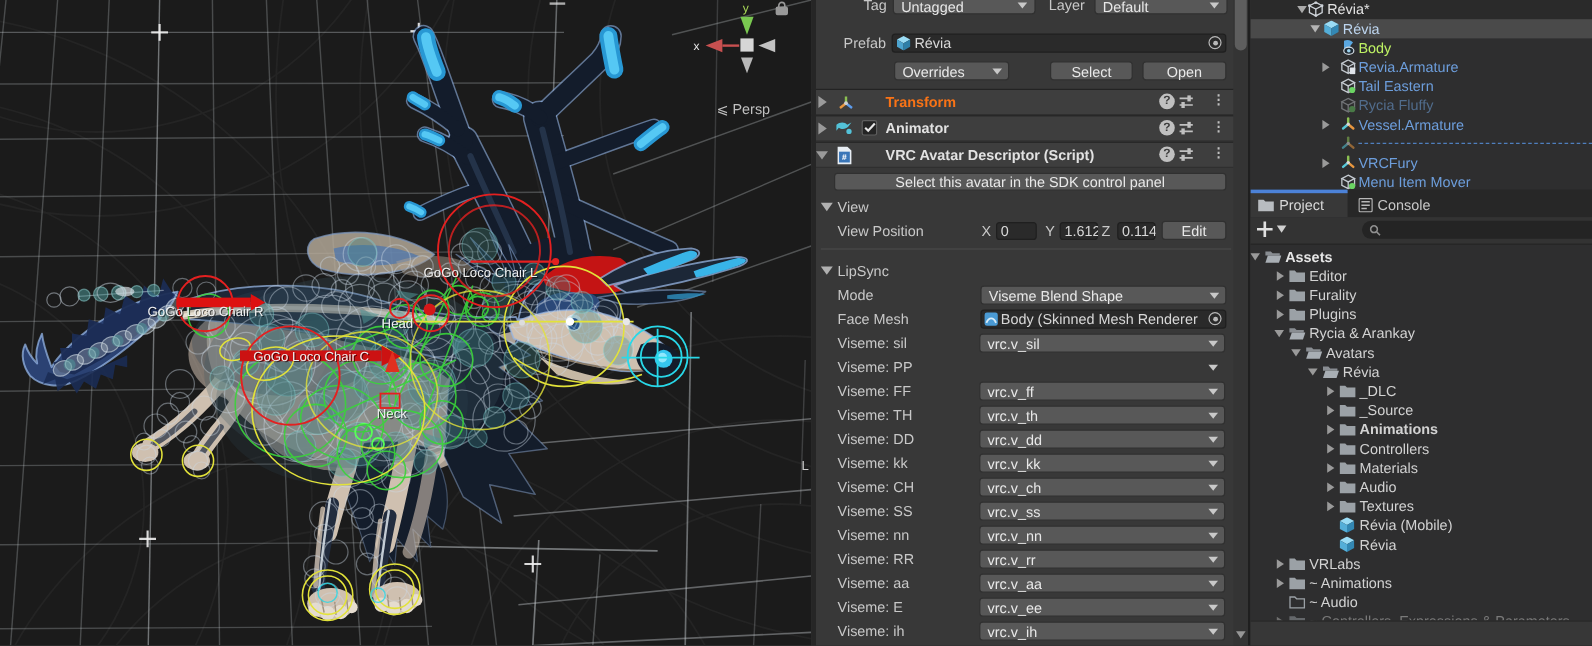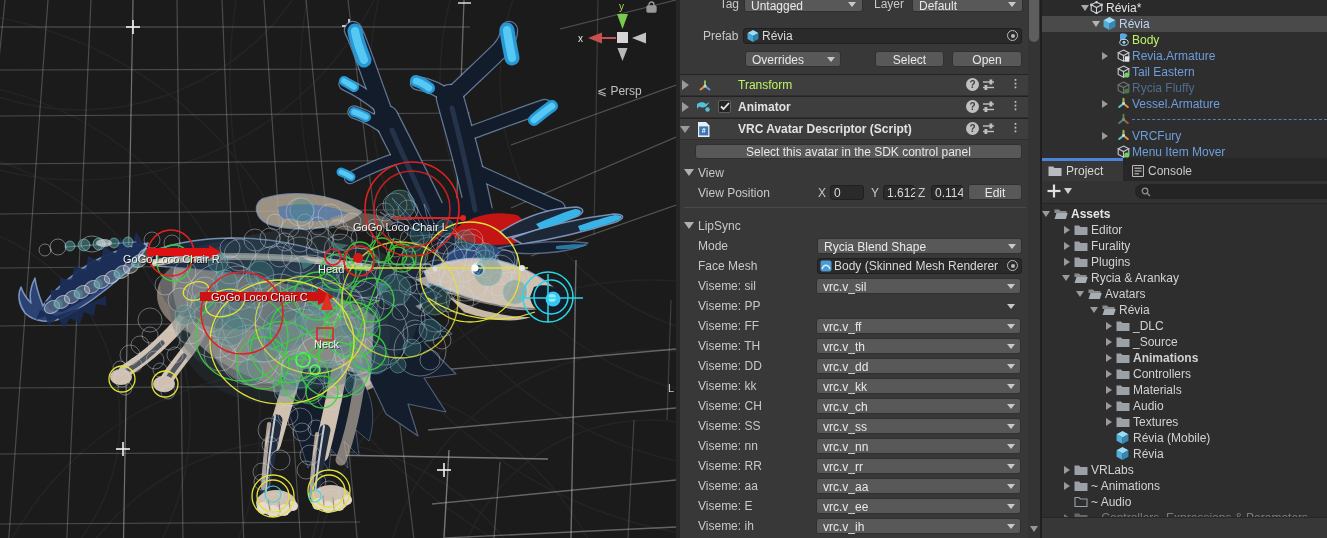--- a/index.html
+++ b/index.html
@@ -552,21 +552,21 @@
 <div style="position:absolute;left:0;top:74px;width:352px;height:22px;background:#3e3e3e;border-top:1px solid #232323;border-bottom:1px solid #2f2f2f;box-sizing:border-box"></div>
       <div style="position:absolute;left:6px;top:80px;width:0;height:0;border-top:5px solid transparent;border-bottom:5px solid transparent;border-left:7px solid #9a9a9a"></div>
       <svg style="position:absolute;left:22px;top:79px" width="14" height="14" viewBox="0 0 14 14">
         <g stroke-width="2" fill="none">
           <path d="M7 7 L7 1.5" stroke="#8cc152"></path>
           <path d="M7 7 L2 11" stroke="#e9973f"></path>
           <path d="M7 7 L12 11" stroke="#5d9cec"></path>
         </g>
         <circle cx="7" cy="7" r="1.6" fill="#cfcfcf"></circle>
       </svg>
-      <div style="position:absolute;left:62px;top:78px;font-size:12px;font-weight:normal;color:#bef264">Transform</div>
+      <div style="position:absolute;left:62px;top:78px;font-size:12px;font-weight:bold;color:#f97316">Transform</div>
       <div style="position:absolute;left:290px;top:78px;width:13px;height:13px;border-radius:50%;background:#c0c0c0;color:#3e3e3e;font-size:10px;font-weight:bold;text-align:center;line-height:13px">?</div>
       <svg style="position:absolute;left:306px;top:79px" width="13" height="12" viewBox="0 0 13 12">
         <g stroke="#c0c0c0" stroke-width="1.4">
           <line x1="1" y1="3" x2="12" y2="3"></line>
           <line x1="1" y1="8.5" x2="12" y2="8.5"></line>
         </g>
         <rect x="7.5" y="0.5" width="2.8" height="5" fill="#c0c0c0"></rect>
         <rect x="2.5" y="6" width="2.8" height="5" fill="#c0c0c0"></rect>
       </svg>
       <div style="position:absolute;left:334px;top:77px;color:#c0c0c0;font-size:11px;letter-spacing:0;font-weight:bold">⋮</div>
@@ -620,21 +620,21 @@
 <div class="fld" style="left:207px;top:185px;width:32px;height:15px"></div>
 <div class="ftxt" style="left:211px;top:187px;width:28px;overflow:hidden">1.612</div>
 <div class="lbl" style="left:242px;top:186px">Z</div>
 <div class="fld" style="left:255px;top:185px;width:32px;height:15px"></div>
 <div class="ftxt" style="left:259px;top:187px;width:28px;overflow:hidden">0.114</div>
 <div class="btn" style="left:292px;top:184px;width:54px;height:16px;line-height:16px">Edit</div>
 <div style="position:absolute;left:8px;top:207px;width:342px;height:1px;background:#494949"></div>
 <div style="position:absolute;left:8px;top:222px;width:0;height:0;border-left:5px solid transparent;border-right:5px solid transparent;border-top:7px solid #b0b0b0"></div>
 <div class="lbl" style="left:22px;top:219px">LipSync</div>
 <div class="lbl" style="left:22px;top:239px">Mode</div>
-<div class="drop" style="left:141px;top:238px;width:205px;height:16px;line-height:16px">Rycia Blend Shape</div>
+<div class="drop" style="left:141px;top:238px;width:205px;height:16px;line-height:16px">Viseme Blend Shape</div>
 <div style="position:absolute;left:332px;top:244px;width:0;height:0;border-left:4px solid transparent;border-right:4px solid transparent;border-top:5px solid #c8c8c8"></div>
 <div class="lbl" style="left:22px;top:259px">Face Mesh</div>
 <div class="fld" style="left:141px;top:258px;width:205px;height:16px"></div>
 <svg style="position:absolute;left:144px;top:260px" width="12" height="12" viewBox="0 0 12 12">
         <rect x="0.5" y="0.5" width="11" height="11" rx="2" fill="#4a9ad4"></rect>
         <path d="M2 9 C4 4 8 4 10 9" fill="none" stroke="#d8ecf8" stroke-width="1.5"></path>
       </svg>
 <div class="ftxt" style="left:158px;top:260px;width:172px;overflow:hidden;white-space:nowrap">Body (Skinned Mesh Renderer</div>
 <div style="position:absolute;left:331px;top:260px;width:11px;height:11px;border:1px solid #b8b8b8;border-radius:50%"></div>
 <div style="position:absolute;left:334.5px;top:263.5px;width:4px;height:4px;background:#b8b8b8;border-radius:50%"></div>

